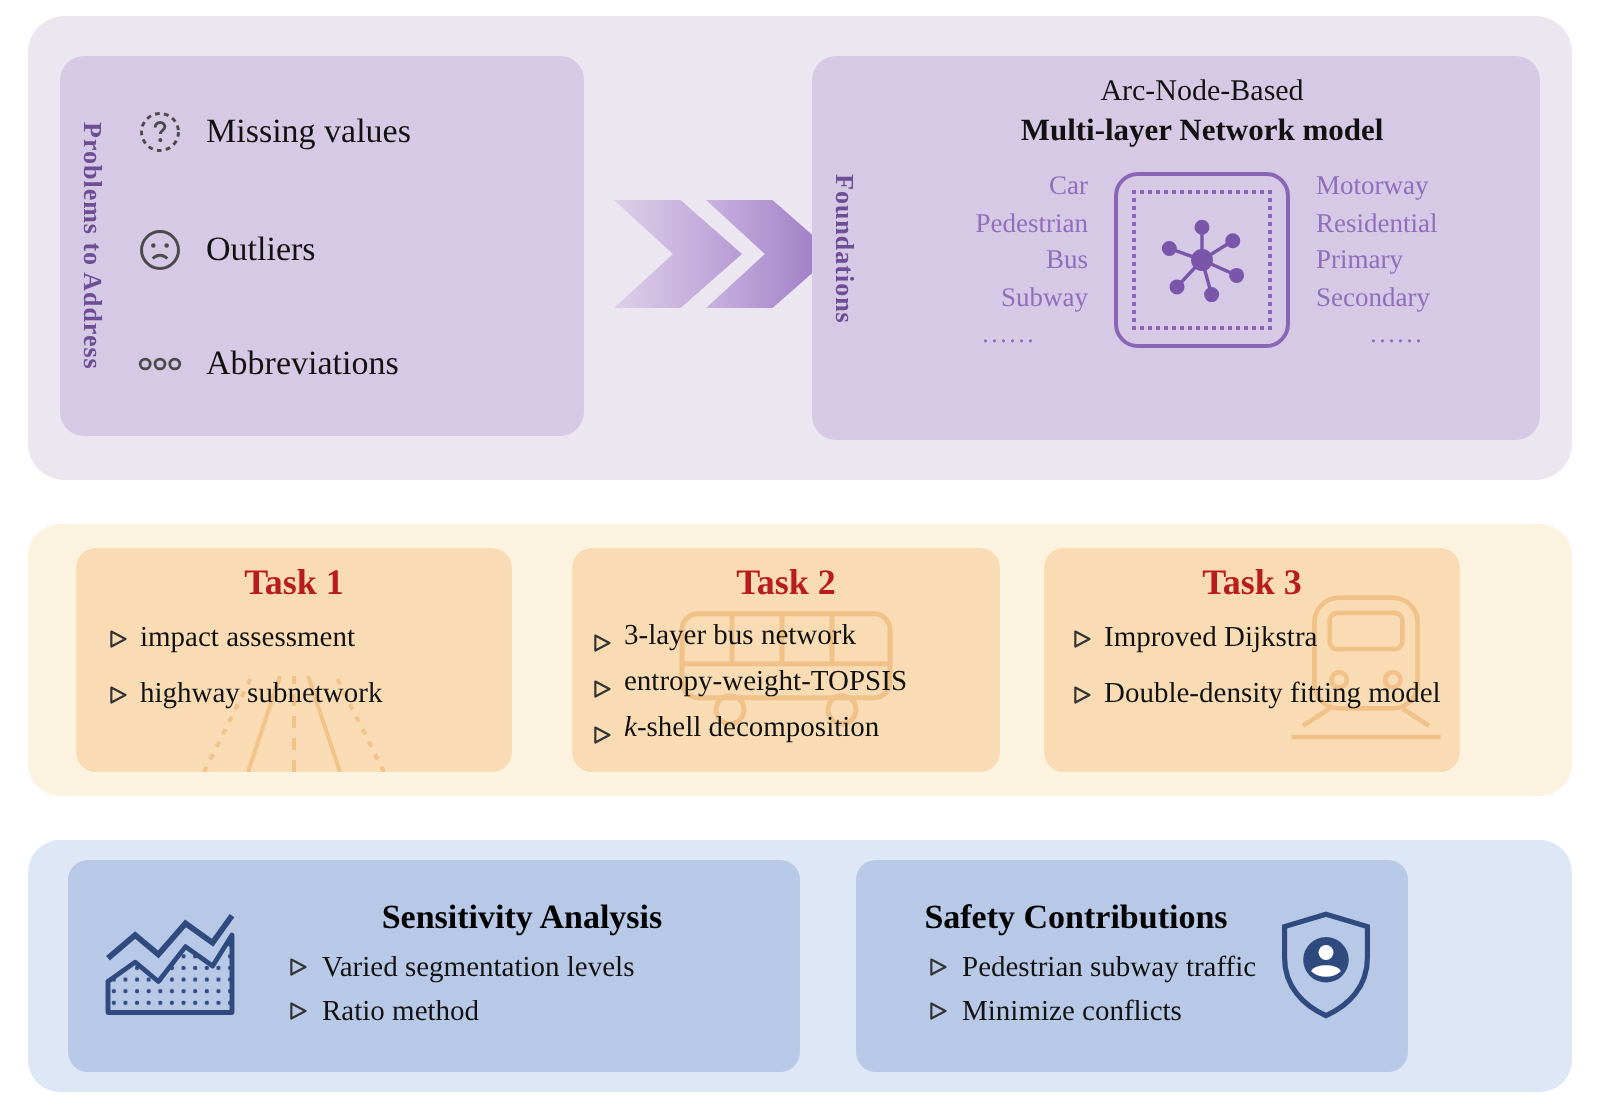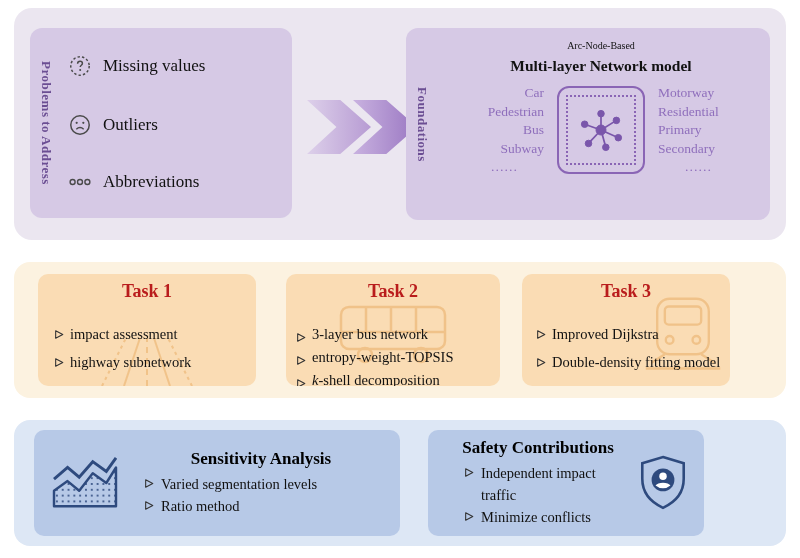--- a/index.html
+++ b/index.html
@@ -18,40 +18,40 @@
   .pitem svg{flex:0 0 auto;}
 
   .chevwrap{position:absolute;left:293px;top:92px;width:112px;height:54px;}
   .chev{position:absolute;top:0;height:54px;width:64px;
         clip-path:polygon(0 0,52% 0,100% 50%,52% 100%,0 100%,46% 50%);}
   .chev1{left:0;background:linear-gradient(90deg,#ddd0ea,#b79bd3);}
   .chev2{left:46px;background:linear-gradient(90deg,#c9b2e0,#9a77c2);}
 
   .fcontent{position:absolute;left:34px;top:8px;right:8px;bottom:4px;}
   .ftitle{text-align:center;line-height:20px;}
-  .ftitle .t1{font-size:10px;}
+  .ftitle .t1{font-size:15px;}
   .ftitle .t2{font-size:15.5px;font-weight:bold;}
   .fcols{display:flex;align-items:center;justify-content:center;gap:13px;margin-top:8px;}
   .fcol{width:80px;color:#8f6fbc;font-size:13.5px;line-height:18.5px;}
   .fcol.rt{text-align:right;}
   .fcol.lt{text-align:left;}
   .fcol .dots{display:block;text-align:center;}
   .fcol span{display:block;}
   .netbox{width:84px;height:84px;border:2.5px solid #8a65b5;border-radius:12px;
           display:flex;align-items:center;justify-content:center;background:transparent;}
   .netdot{width:66px;height:66px;border:2px dotted #8a65b5;display:flex;align-items:center;justify-content:center;}
 
   
   .sec2{position:absolute;left:14px;top:262px;width:772px;height:136px;background:#fcf2e0;border-radius:16px;}
   .task{position:absolute;top:12px;height:112px;background:#fadcb4;border-radius:10px;overflow:hidden;}
   .task1{left:24px;width:218px;}
   .task2{left:272px;width:214px;}
   .task3{left:508px;width:208px;}
   .ttitle{position:relative;z-index:1;text-align:center;font-weight:bold;font-size:18px;color:#b91c1c;margin-top:7px;}
-  .titems{position:relative;z-index:1;margin-top:22px;}
+  .titems{position:relative;z-index:1;margin-top:6px;}
   .titem{display:flex;align-items:flex-start;gap:6px;font-size:14.5px;line-height:21px;margin-top:4px;}
   .task1 .titem{margin-left:16px;margin-top:7px;}
   .task2 .titem{margin-left:10px;margin-top:2px;align-items:center;}
   .task3 .titem{margin-left:14px;margin-top:7px;}
   .bullet{flex:0 0 auto;margin-top:5px;}
   .wm{position:absolute;z-index:0;opacity:.5;}
   .wm1{left:50%;transform:translateX(-50%);bottom:0;}
   .wm2{left:50%;top:50%;transform:translate(-50%,-46%);}
   .wm3{right:4px;top:50%;transform:translateY(-46%);}
 
@@ -277,21 +277,21 @@
     </div>
 
     <div class="bpanel bright">
       <div class="btext">
         <div class="btitle">Safety Contributions</div>
         <div class="bitems">
           <div class="bitem">
             <svg class="bullet" width="10" height="11" viewBox="0 0 12 12">
                 <path d="M2 1.5 L10.5 6 L2 10.5 Z" fill="none" stroke="#333" stroke-width="1.3" stroke-linejoin="round"></path>
               </svg>
-            <span>Independent impact traffic</span>
+            <span>Pedestrian subway traffic</span>
           </div>
           <div class="bitem">
             <svg class="bullet" width="10" height="11" viewBox="0 0 12 12">
                 <path d="M2 1.5 L10.5 6 L2 10.5 Z" fill="none" stroke="#333" stroke-width="1.3" stroke-linejoin="round"></path>
               </svg>
             <span>Minimize conflicts</span>
           </div>
         </div>
       </div>
       <svg class="shield-ic" width="50" height="58" viewBox="0 0 48 56" fill="none" stroke="#2e4a7e" stroke-width="2.5">

